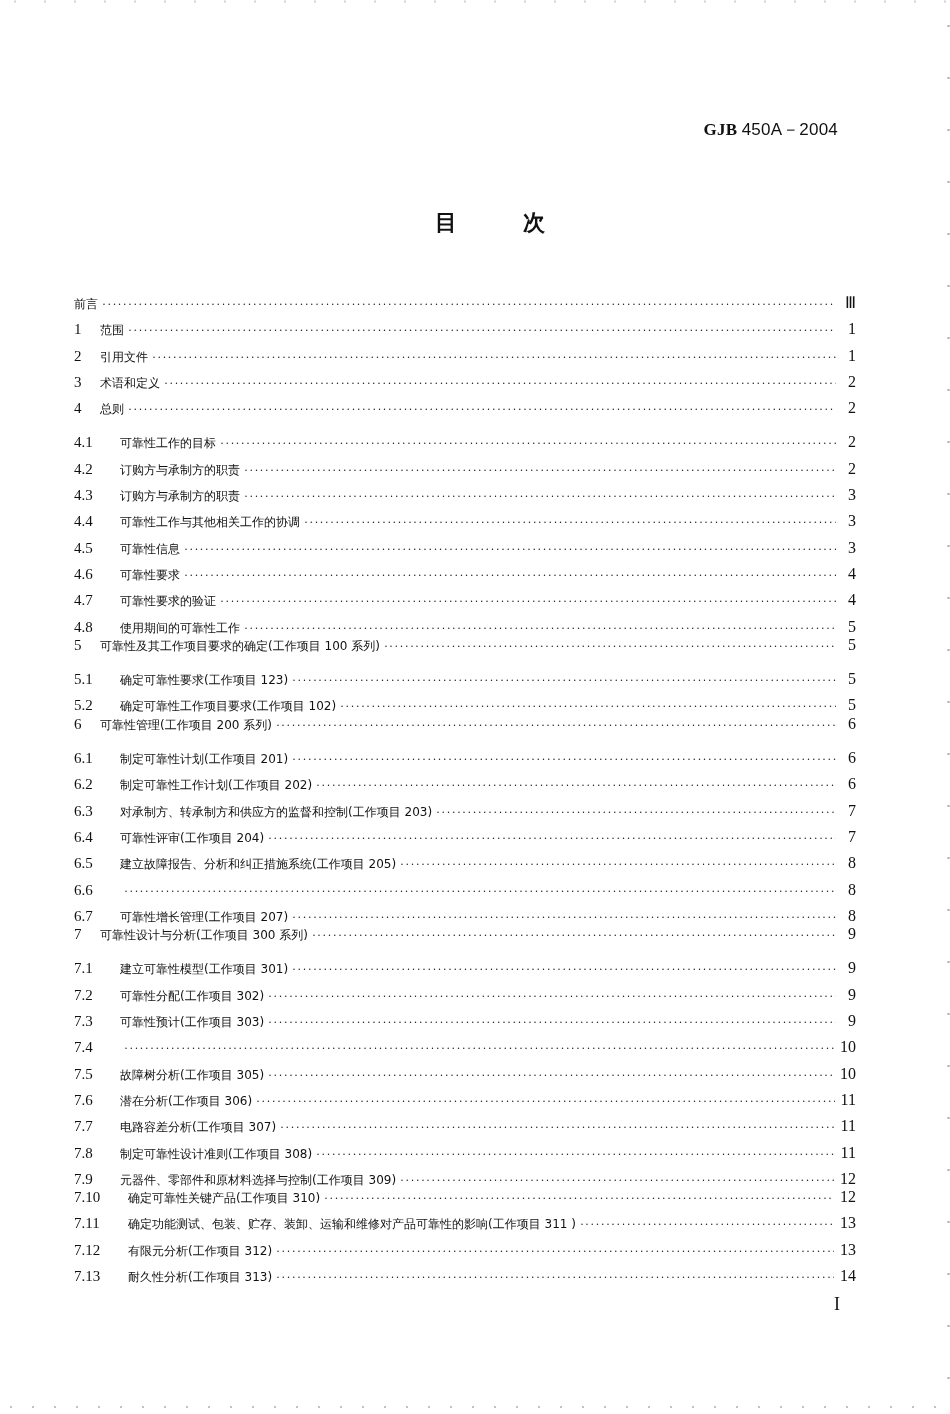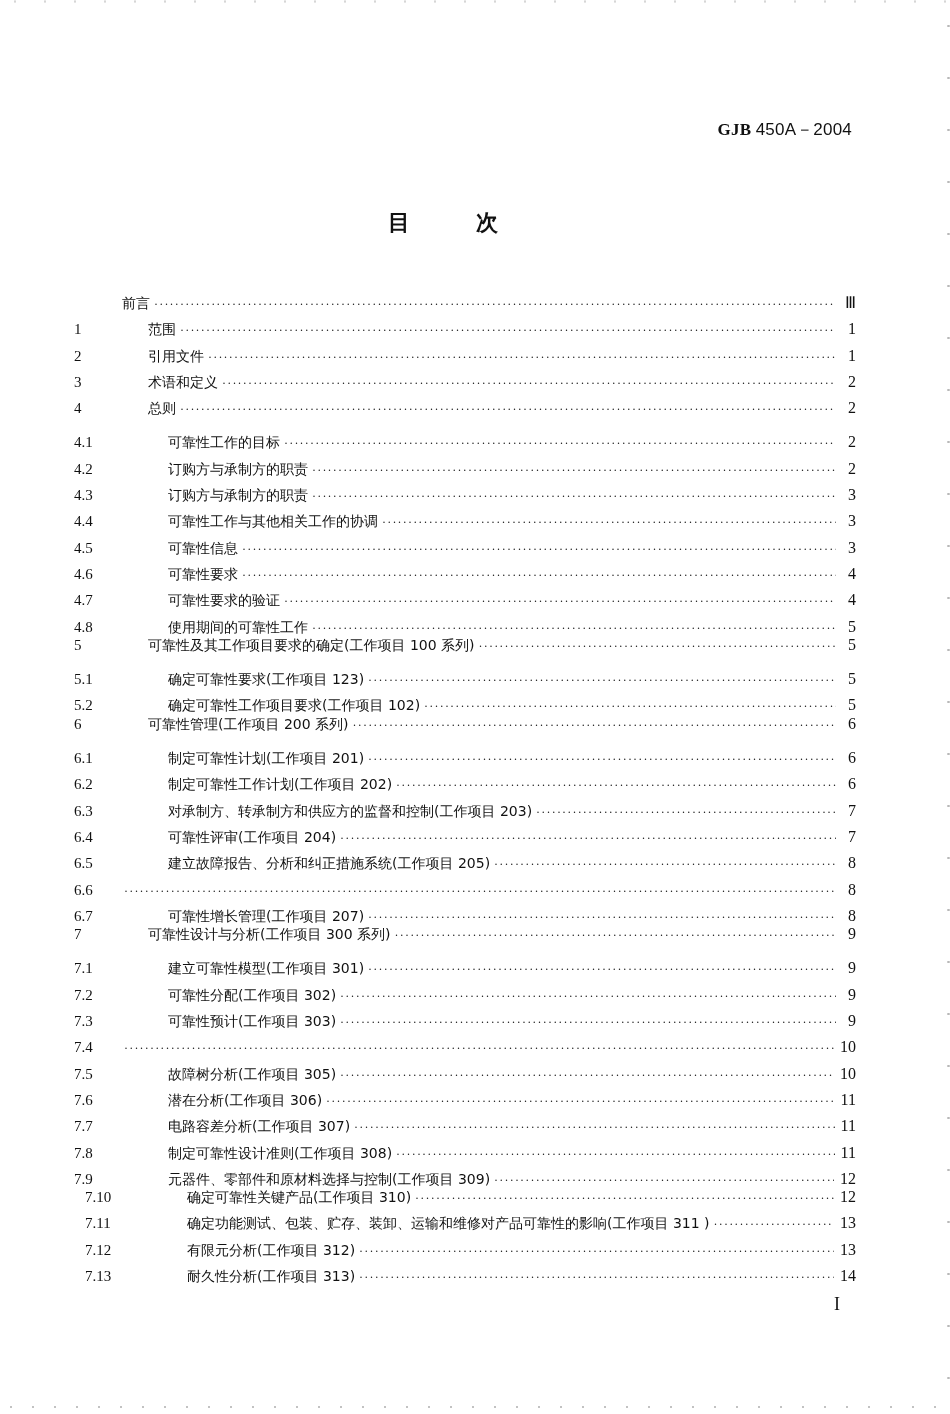--- a/index.html
+++ b/index.html
@@ -1,32 +1,32 @@
 <!DOCTYPE html>
 <html><head>
 <meta charset="utf-8">
 <style>
   html, body { margin: 0; padding: 0; background: #ffffff; }
   body { width: 950px; height: 1414px; position: relative; overflow: hidden;
          font-family: "DejaVu Serif", "Liberation Serif", serif; color: #111; }
   .page { position: absolute; left: 0; top: 0; width: 950px; height: 1414px; }
-  .std-code { position: absolute; right: 98px; top: 118px; font-family: "Liberation Serif", serif;
+  .std-code { position: absolute; right: 112px; top: 118px; font-family: "Liberation Serif", serif;
               font-size: 17px; font-weight: bold; letter-spacing: 0.2px; }
   .std-code .num { font-weight: normal; font-family: "Liberation Sans", sans-serif; }
   .toc-title { position: absolute; left: 0; width: 886px; top: 208px; text-align: center;
-               font-family: "DejaVu Sans", sans-serif; font-size: 22px; font-weight: bold; }
+               font-family: "DejaVu Sans", sans-serif; font-size: 22px; font-weight: bold; padding-left: 47px; }
   .toc-title span { display: inline-block; margin: 0 33px; }
   .toc { position: absolute; left: 74px; top: 290px; width: 782px; }
   .row { display: flex; align-items: baseline; height: 26.3px; line-height: 26.3px;
          font-size: 14.5px; white-space: nowrap; }
   .row .num { font-family: "Liberation Serif", serif; font-size: 15px; flex: 0 0 auto; }
   .row .num.l1 { width: 26px; }
   .row .num.l2 { width: 46px; margin-top: 8px; }
-  .row .num.l3 { width: 54px; margin-left: 11px; }
-  .row .label { font-family: "DejaVu Sans", sans-serif; font-size: 14px; flex: 0 0 auto; margin-left: 48px; }
+  .row .num.l3 { width: 54px; }
+  .row .label { font-family: "DejaVu Sans", sans-serif; font-size: 12px; flex: 0 0 auto; }
   .row .dots { flex: 1 1 auto; overflow: hidden; margin: 0 6px 0 4px; color: #222;
                font-family: "Liberation Serif", serif; font-size: 12px; letter-spacing: 1.2px; }
   .row .dots::before { content: "··································································································································································"; }
   .row .page-num { flex: 0 0 auto; min-width: 14px; text-align: right;
                    font-family: "Liberation Serif", serif; font-size: 16px; }
   .folio { position: absolute; left: 834px; top: 1294px; font-family: "Liberation Serif", serif; font-size: 18px; }
   .scan-edge-bottom { position: absolute; left: 0; bottom: 4px; width: 950px; height: 6px;
                       background-image: radial-gradient(circle, #999 1px, transparent 1.3px);
                       background-size: 22px 6px; opacity: 0.6; }
   .scan-edge-top { position: absolute; left: 0; top: 0; width: 950px; height: 3px;

